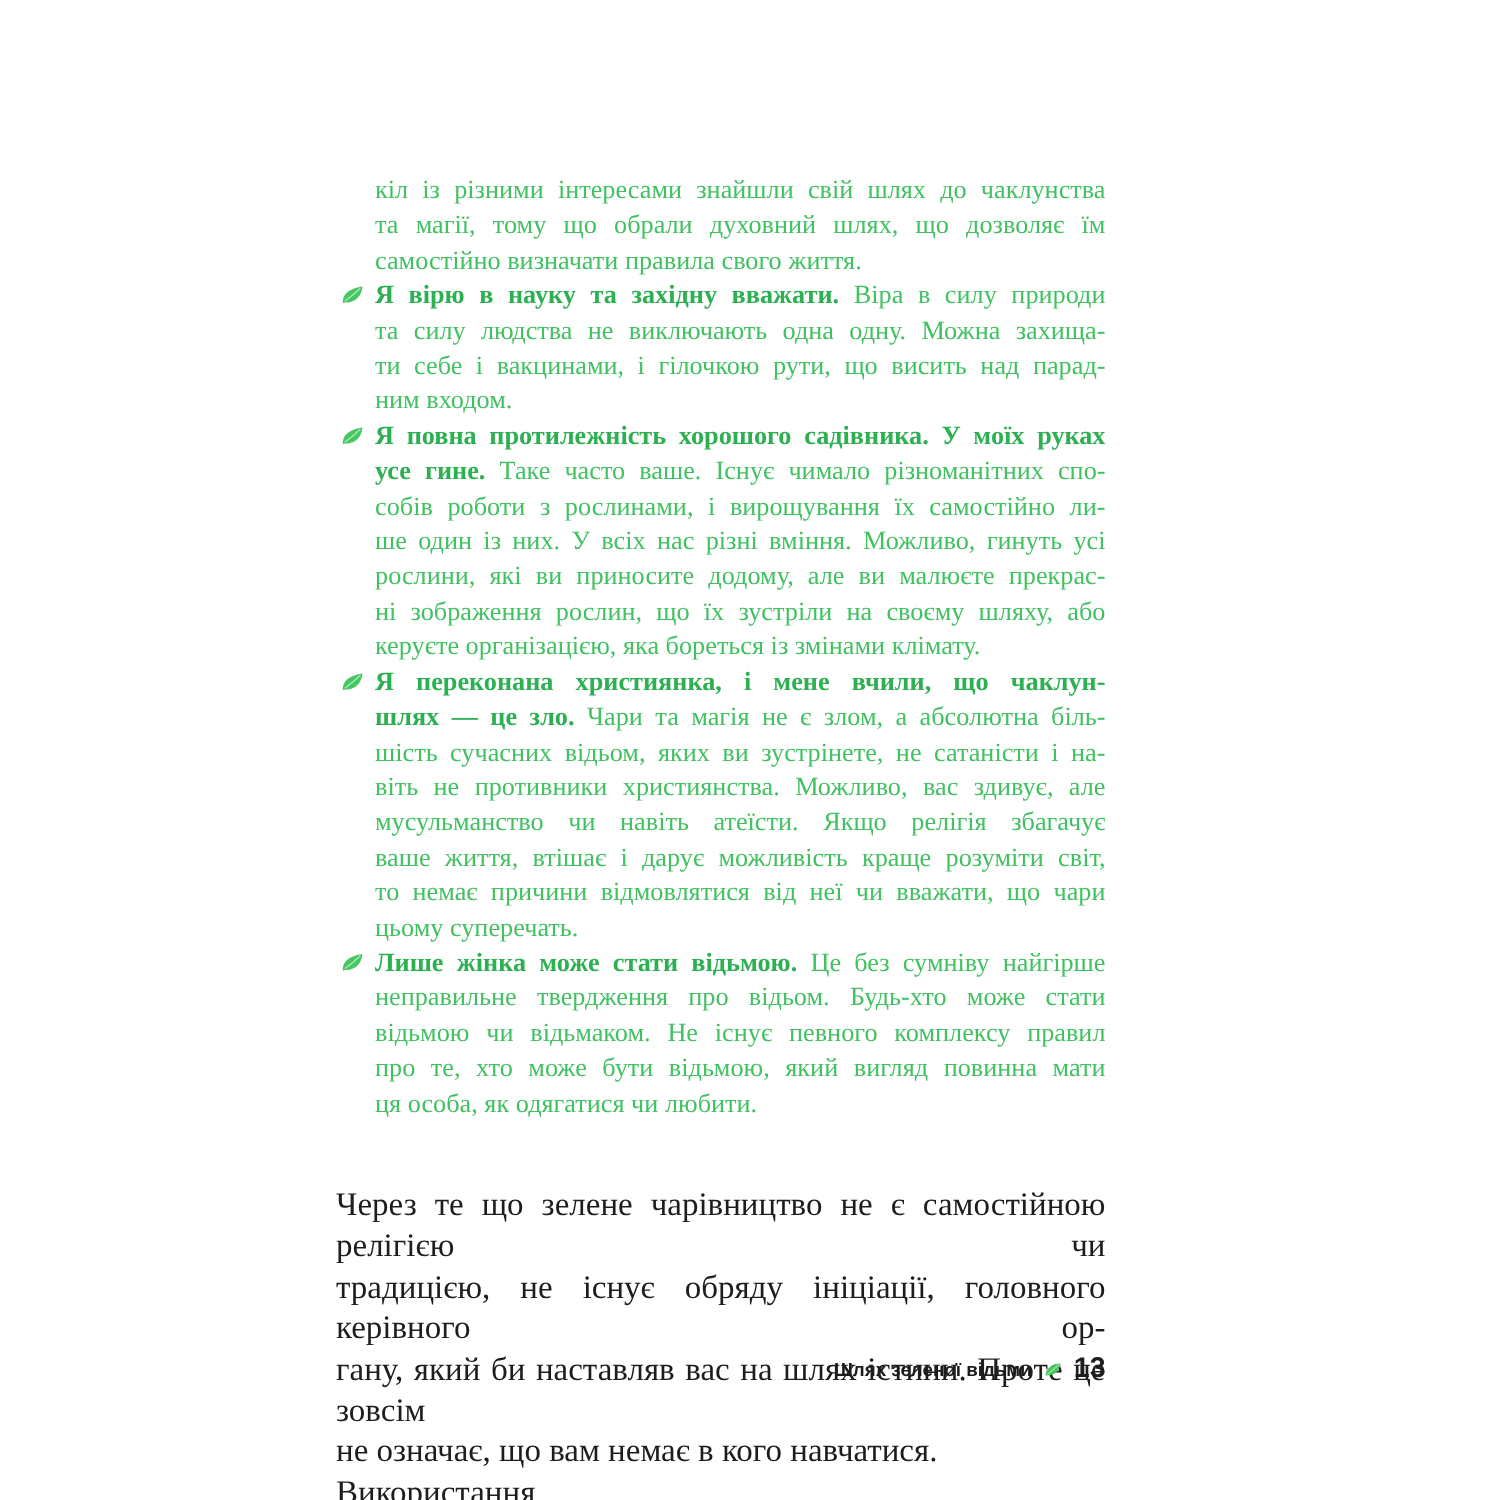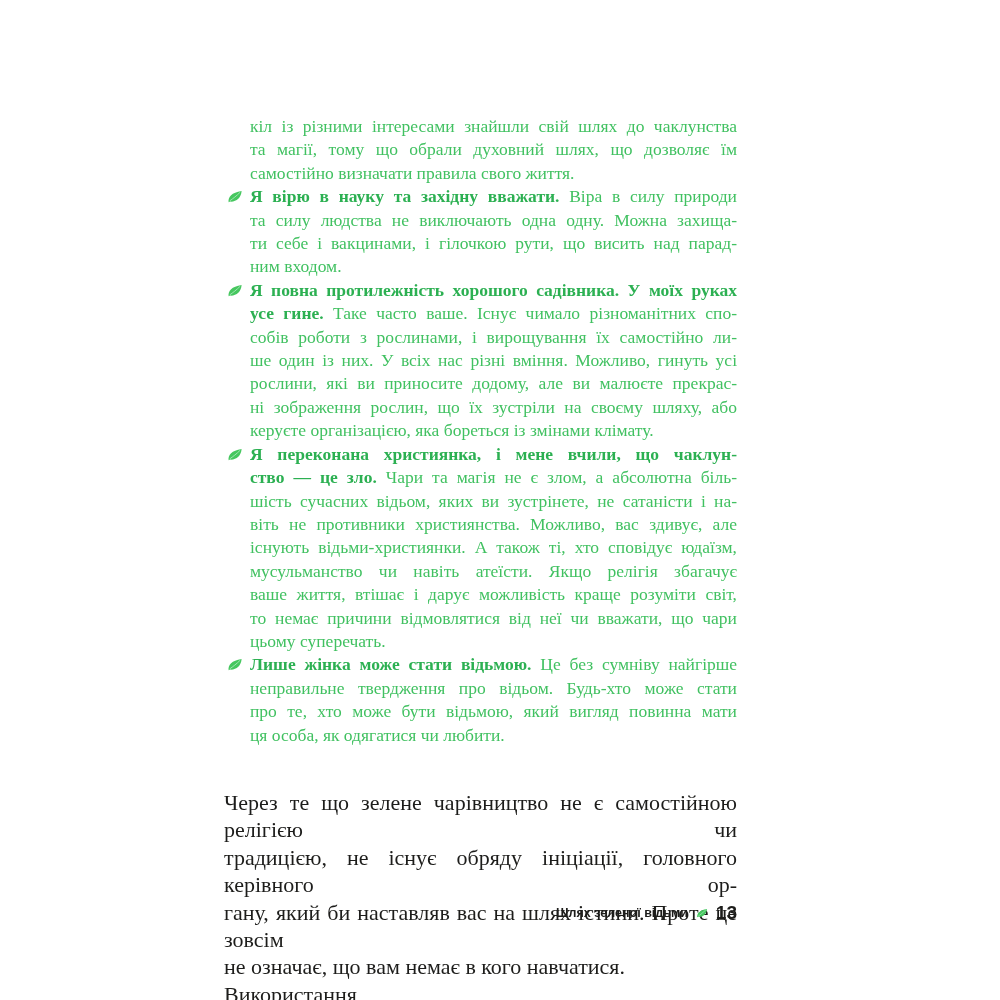--- a/index.html
+++ b/index.html
@@ -93,39 +93,39 @@
         </div>
     </div>
 
     <div class="bullet-item">
       <svg class="bullet-leaf" viewBox="0 0 16 13">
         <path d="M1.6 12.2 C1.0 7.2 4.6 2.4 14.6 1.0 C14.2 7.6 9.4 12.0 3.2 11.6 Z" fill="#46c75f"></path>
         <path d="M2.8 10.8 C6.0 8.6 9.6 5.8 13.2 2.2" stroke="#a9e8ba" stroke-width="0.9" fill="none"></path>
       </svg>
       <div>
           <div class="tline just"><span class="lead">Я переконана християнка, і мене вчили, що чаклун-</span></div>
-          <div class="tline just"><span class="lead">ство — це зло.</span><span> Чари та магія не є злом, а абсолютна біль-</span></div>
+          <div class="tline just"><span class="lead">шлях — це зло.</span><span> Чари та магія не є злом, а абсолютна біль-</span></div>
           <div class="tline just">шість сучасних відьом, яких ви зустрінете, не сатаністи і на-</div>
           <div class="tline just">віть не противники християнства. Можливо, вас здивує, але</div>
-          <div class="tline just">існують відьми-християнки. А також ті, хто сповідує юдаїзм,</div>
           <div class="tline just">мусульманство чи навіть атеїсти. Якщо релігія збагачує</div>
           <div class="tline just">ваше життя, втішає і дарує можливість краще розуміти світ,</div>
           <div class="tline just">то немає причини відмовлятися від неї чи вважати, що чари</div>
           <div class="tline">цьому суперечать.</div>
         </div>
     </div>
 
     <div class="bullet-item">
       <svg class="bullet-leaf" viewBox="0 0 16 13">
         <path d="M1.6 12.2 C1.0 7.2 4.6 2.4 14.6 1.0 C14.2 7.6 9.4 12.0 3.2 11.6 Z" fill="#46c75f"></path>
         <path d="M2.8 10.8 C6.0 8.6 9.6 5.8 13.2 2.2" stroke="#a9e8ba" stroke-width="0.9" fill="none"></path>
       </svg>
       <div>
           <div class="tline just"><span class="lead">Лише жінка може стати відьмою.</span><span> Це без сумніву найгірше</span></div>
           <div class="tline just">неправильне твердження про відьом. Будь-хто може стати</div>
+          <div class="tline just">відьмою чи відьмаком. Не існує певного комплексу правил</div>
           <div class="tline just">про те, хто може бути відьмою, який вигляд повинна мати</div>
           <div class="tline">ця особа, як одягатися чи любити.</div>
         </div>
     </div>
 
   </div>
 
   <div class="closing">
       <div class="tline just">Через те що зелене чарівництво не є самостійною релігією чи</div>
       <div class="tline just">традицією, не існує обряду ініціації, головного керівного ор-</div>

